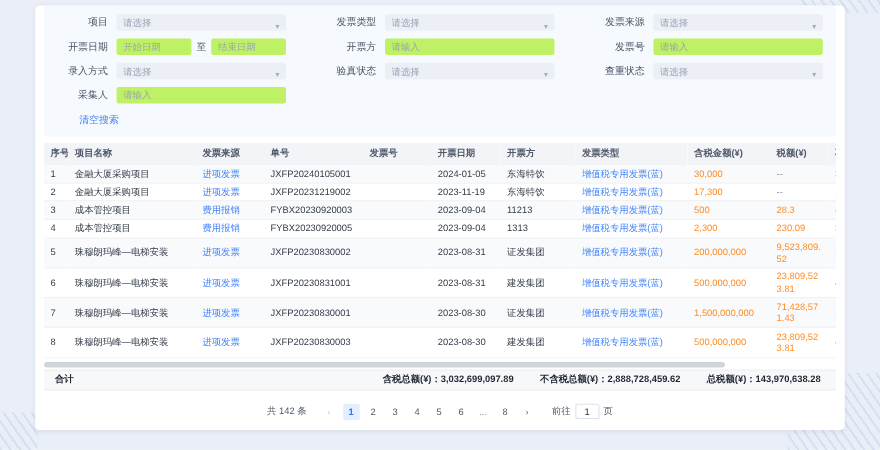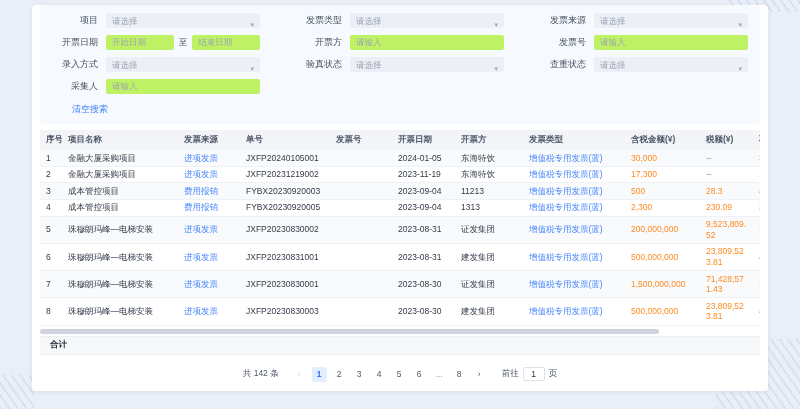--- a/index.html
+++ b/index.html
@@ -288,20 +288,34 @@
       </table>
     </div>
   </div>
 
   <div class="h-scroll">
     <div class="h-thumb"></div>
   </div>
 
   <div class="summary-bar">
     <span>合计</span>
+    <div class="summary-items">
+      <span class="summary-item">
+        <span>含税总额(¥)：</span>
+        <span>3,032,699,097.89</span>
+      </span>
+      <span class="summary-item">
+        <span>不含税总额(¥)：</span>
+        <span>2,888,728,459.62</span>
+      </span>
+      <span class="summary-item">
+        <span>总税额(¥)：</span>
+        <span>143,970,638.28</span>
+      </span>
+    </div>
   </div>
 
   <div class="pager">
     <span class="pg-total">共 142 条</span>
     <span class="pg-btn disabled">‹</span>
     <span class="pg-item active">1</span>
     <span class="pg-item">2</span>
     <span class="pg-item">3</span>
     <span class="pg-item">4</span>
     <span class="pg-item">5</span>

